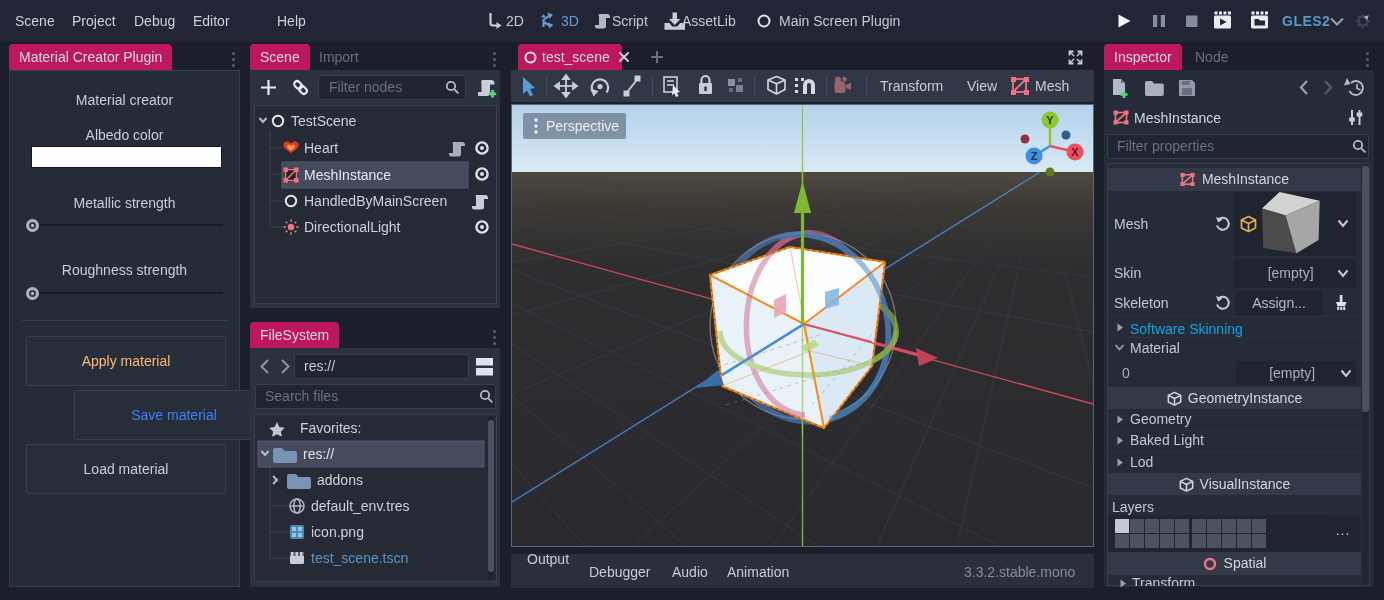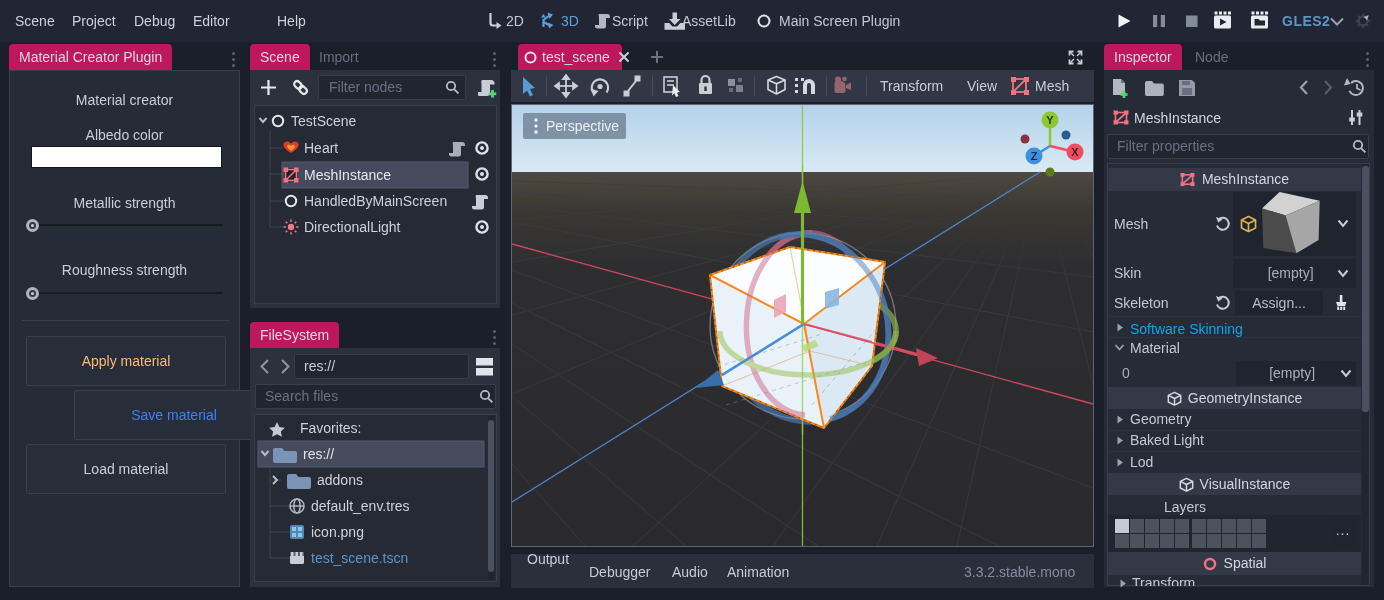--- a/index.html
+++ b/index.html
@@ -694,21 +694,21 @@
 <svg class="abs" style="left:1116px;top:457px;" width="9" height="11" viewBox="0 0 9 11">
     <path d="M1.5 1.5 L7 5.5 L1.5 9.5 Z" fill="#9aa0ad"></path>
   </svg>
 <div class="abs" style="left:1130px;top:454px;color:#c3c8d3;">Lod</div>
 <div class="hdr" style="left:1108px;top:473px;width:253px;height:22px;line-height:22px;"><span style="position:relative;display:inline-block;padding-left:21px;"><svg style="position:absolute;left:0;top:4px;" width="15" height="15" viewBox="0 0 17 17">
         <g stroke="#d4d8e0" stroke-width="1.7" fill="none" stroke-linejoin="round">
           <path d="M8.5 1.5 L15.5 5 L15.5 12.5 L8.5 16 L1.5 12.5 L1.5 5 Z"></path>
           <path d="M1.5 5 L8.5 8.5 L15.5 5 M8.5 8.5 V16"></path>
         </g>
       </svg>VisualInstance</span></div>
-<div class="abs" style="left:1164px;top:499px;color:#c3c8d3;">Layers</div>
+<div class="abs" style="left:1112px;top:499px;color:#c3c8d3;">Layers</div>
 <div class="abs" style="left:1108px;top:515px;width:253px;height:37px;background:#21252f;"></div>
 <svg class="abs" style="left:1115px;top:519px;" width="153" height="30" viewBox="0 0 153 30">
   <g fill="#4d525f">
     <rect x="0" y="0" width="14" height="14" fill="#c6c9d1"></rect>
       <rect x="15" y="0" width="14" height="14"></rect>
       <rect x="30" y="0" width="14" height="14"></rect>
       <rect x="45" y="0" width="14" height="14"></rect>
       <rect x="60" y="0" width="14" height="14"></rect>
     <rect x="77" y="0" width="14" height="14"></rect>
       <rect x="92" y="0" width="14" height="14"></rect>

